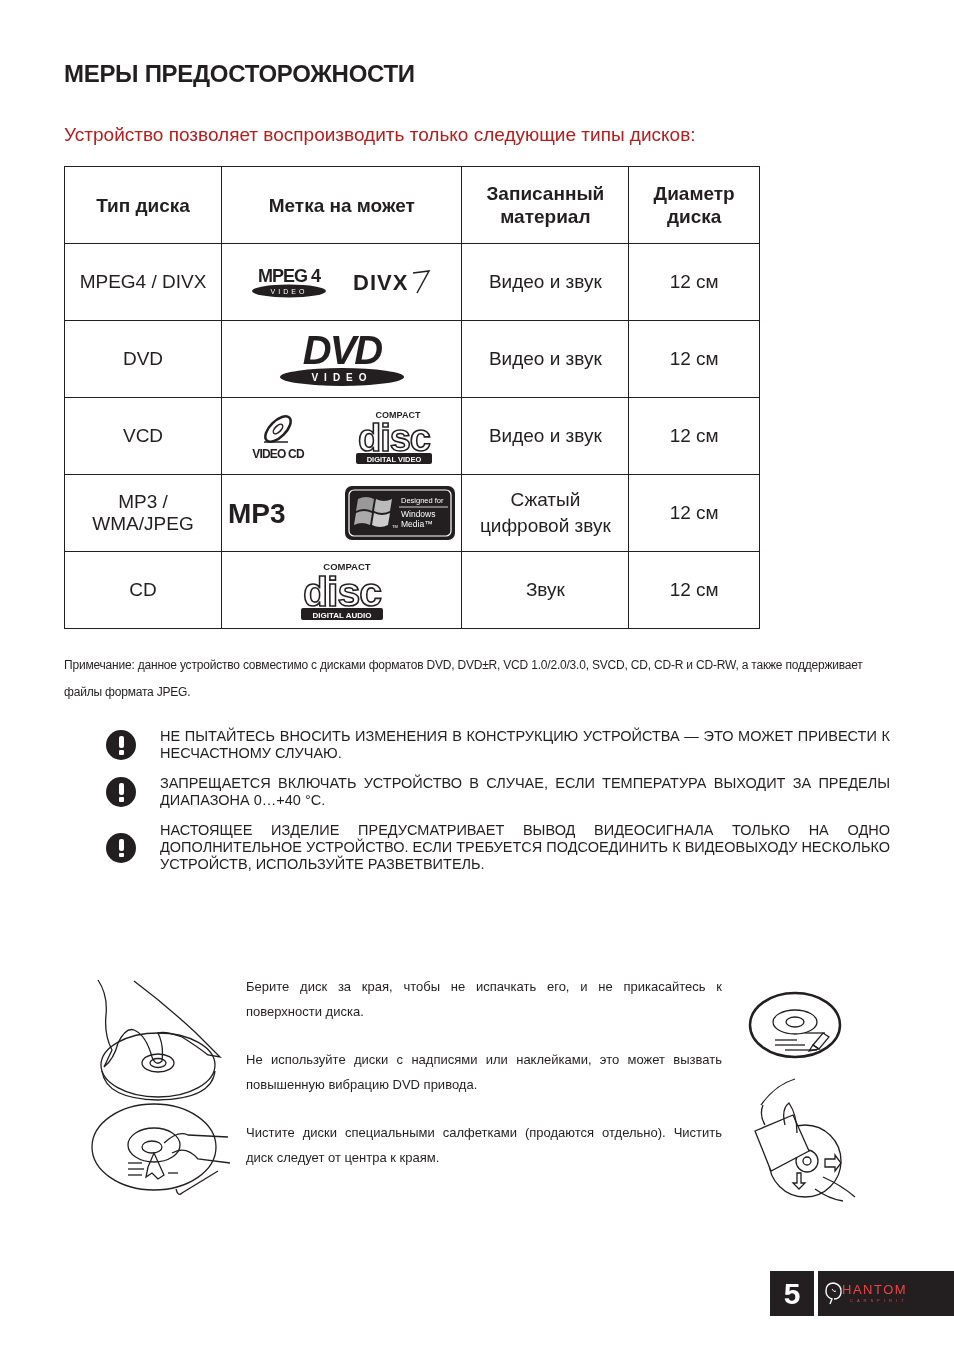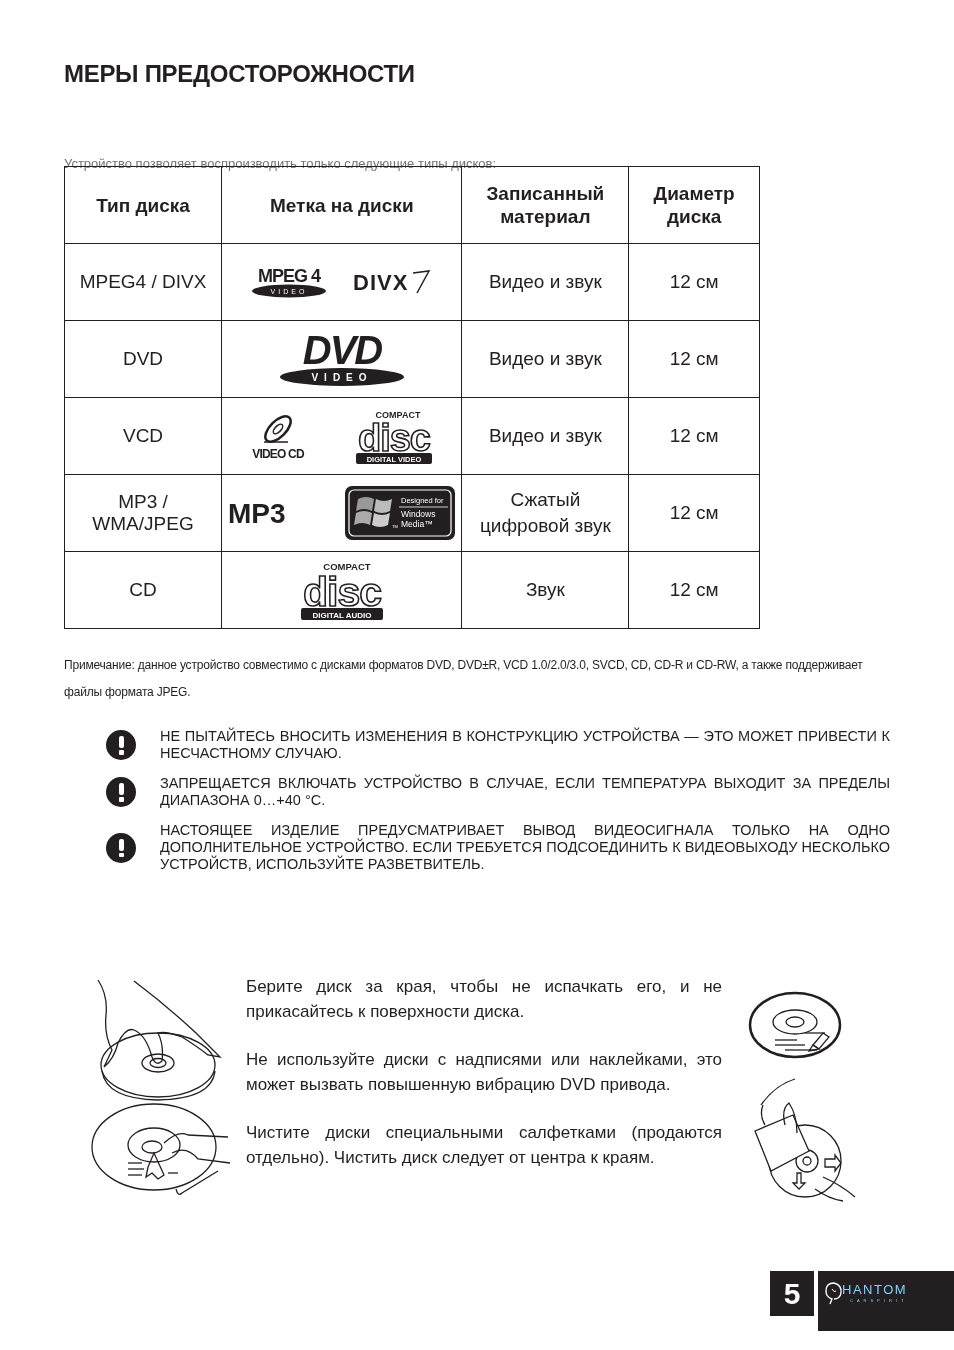--- a/index.html
+++ b/index.html
@@ -1,57 +1,57 @@
 <!DOCTYPE html>
 <html><head>
 <meta charset="utf-8">
 <style>
   * { box-sizing: border-box; margin: 0; padding: 0; }
   html, body { width: 954px; height: 1350px; background: #ffffff; }
   body { position: relative; font-family: "Liberation Sans", sans-serif; color: #231f20; overflow: hidden; }
   .page-title { position: absolute; left: 64px; top: 60px; font-size: 24px; font-weight: bold; letter-spacing: -0.3px; color: #231f20; }
-  .intro { position: absolute; left: 64px; top: 124px; font-size: 13px; color: #737373; margin-top: 32px; }
+  .intro { position: absolute; left: 64px; top: 124px; font-size: 19px; color: #b91c1c; }
   table.discs { position: absolute; left: 64px; top: 166px; width: 696px; border-collapse: collapse; }
   table.discs td, table.discs th { border: 1.5px solid #231f20; text-align: center; vertical-align: middle; height: 77px; font-size: 19px; color: #231f20; }
   table.discs th { font-weight: bold; font-size: 19px; line-height: 23px; }
   col.c1 { width: 208px; } col.c2 { width: 251px; } col.c3 { width: 178px; } col.c4 { width: 135px; }
   .logo-cell { position: relative; }
   .logos { display: flex; align-items: center; justify-content: center; gap: 26px; }
   .note { position: absolute; left: 64px; top: 652px; width: 830px; font-size: 12px; line-height: 27px; color: #231f20; letter-spacing: -0.2px; }
   .warnings { position: absolute; left: 106px; top: 728px; width: 784px; }
   .warning { display: flex; align-items: center; margin-bottom: 13px; }
   .warn-icon { width: 30px; height: 30px; border-radius: 50%; background: #231f20; flex-shrink: 0; position: relative; margin-right: 24px; }
   .warn-icon::before { content: ""; position: absolute; left: 12.5px; top: 6px; width: 5px; height: 12px; background: #fff; border-radius: 2px; }
   .warn-icon::after { content: ""; position: absolute; left: 12.5px; top: 20px; width: 5px; height: 4.5px; background: #fff; border-radius: 1px; }
   .warn-text { font-size: 14.5px; line-height: 17px; text-align: justify; text-transform: uppercase; color: #231f20; flex: 1; }
-  .care-text { position: absolute; left: 246px; top: 975px; width: 476px; font-size: 17px; line-height: 24.5px; color: #231f20; text-align: justify; }
+  .care-text { position: absolute; left: 246px; top: 975px; width: 476px; font-size: 13px; line-height: 24.5px; color: #231f20; text-align: justify; }
   .care-text p { margin-bottom: 24px; }
   .illus { position: absolute; }
   .footer-num { position: absolute; left: 770px; top: 1271px; width: 44px; height: 45px; background: #231f20; color: #fff; font-size: 30px; font-weight: bold; display: flex; align-items: center; justify-content: center; }
-  .footer-brand { position: absolute; left: 818px; top: 1271px; width: 136px; height: 60px; background: #231f20; color: #7dd3fc; }
+  .footer-brand { position: absolute; left: 818px; top: 1271px; width: 136px; height: 45px; background: #231f20; color: #ef4444; }
   .brand-name { position: absolute; left: 24px; top: 11px; font-size: 13px; letter-spacing: 1.5px; }
   .brand-sub { position: absolute; left: 32px; top: 27px; font-size: 4px; letter-spacing: 4px; }
 </style>
 </head>
 <body>
 
 <div class="page-title">МЕРЫ ПРЕДОСТОРОЖНОСТИ</div>
 <div class="intro">Устройство позволяет воспроизводить только следующие типы дисков:</div>
 
 <table class="discs">
   <colgroup>
       <col class="c1">
       <col class="c2">
       <col class="c3">
       <col class="c4">
     </colgroup>
   <tbody>
       <tr>
     <th>Тип диска</th>
-    <th>Метка на диски</th>
+    <th>Метка на может</th>
     <th style="padding:0 18px;"><span>Записанный материал</span></th>
     <th style="padding:4px 22px;"><span>Диаметр диска</span></th>
   </tr>
 
   <tr>
     <td>MPEG4 / DIVX</td>
     <td class="logo-cell">
       <div class="logos">
         <svg width="76" height="34" viewBox="0 0 76 34">
           <text x="38" y="17" text-anchor="middle" font-family="Liberation Sans, sans-serif" font-size="18" font-weight="bold" fill="#231f20" letter-spacing="-1">MPEG 4</text>

